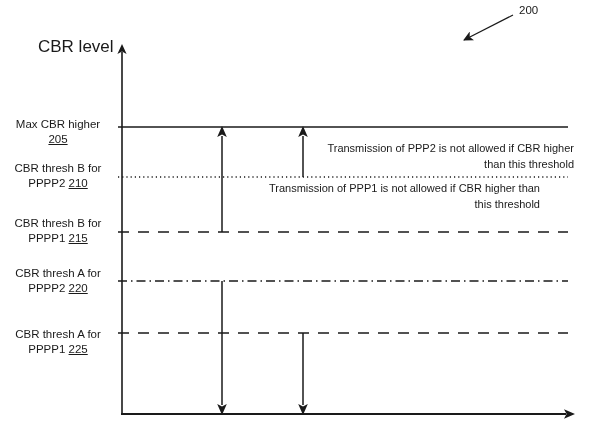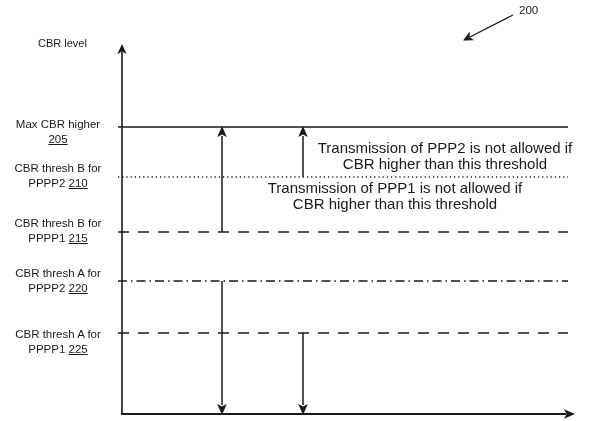--- a/index.html
+++ b/index.html
@@ -32,29 +32,29 @@
     color: #1a1a1a;
     width: 124px;
     left: -4px;
   }
   .lvl-label .ref {
     text-decoration: underline;
   }
   
   .note {
     position: absolute;
-    text-align: center;
-    font-size: 15px;
+    text-align: right;
+    font-size: 11px;
     line-height: 16px;
     color: #1a1a1a;
   }
   
   .axis-caption {
     position: absolute;
-    font-size: 11px;
+    font-size: 17px;
     color: #1a1a1a;
     white-space: nowrap;
   }
   
   .fig-ref {
     position: absolute;
     font-size: 11.5px;
     color: #1a1a1a;
   }
 </style>

